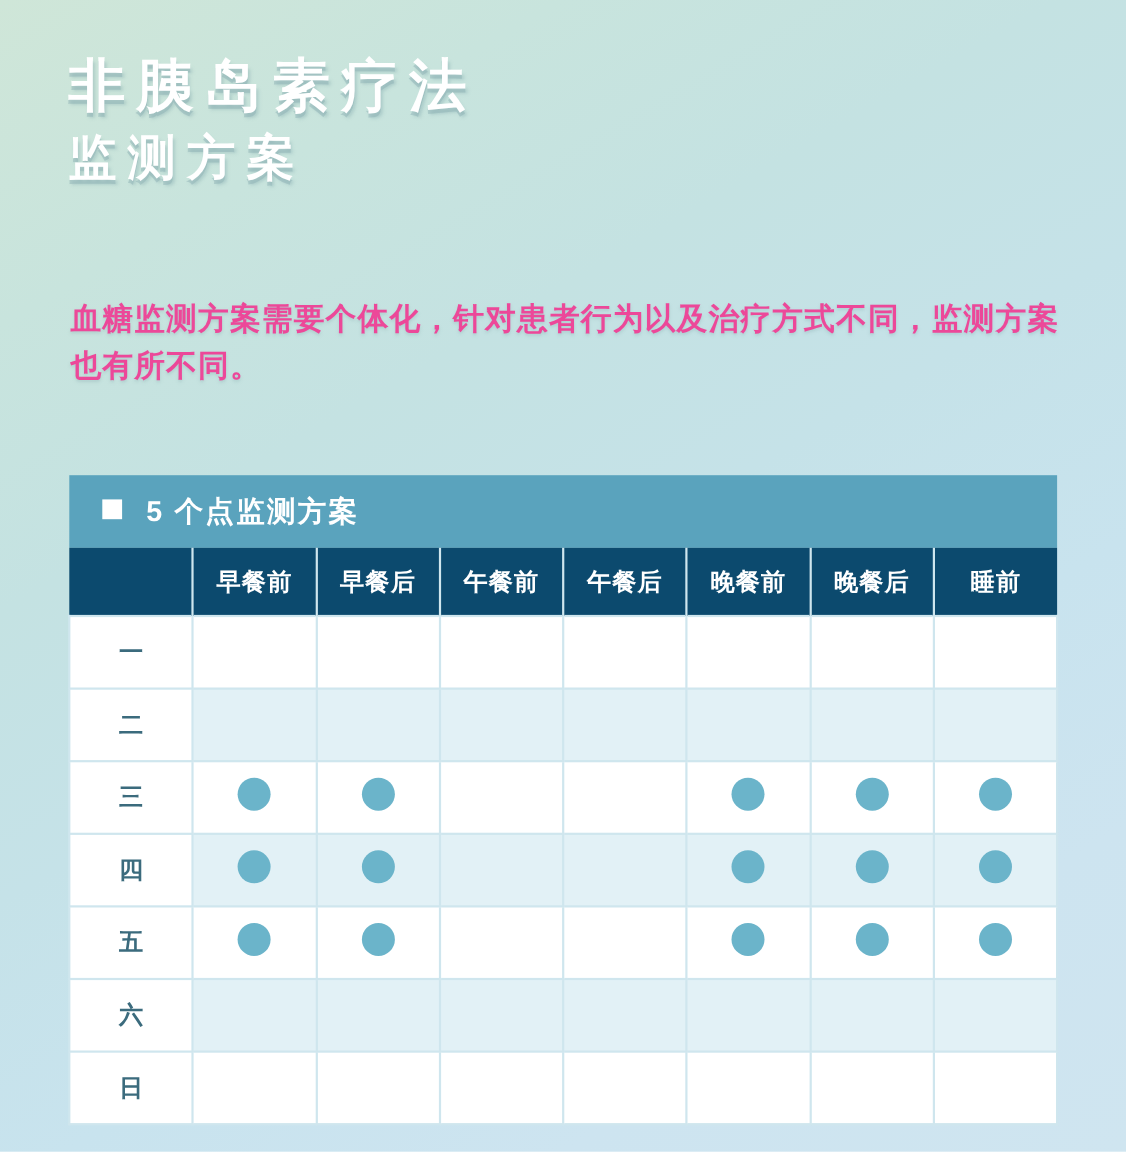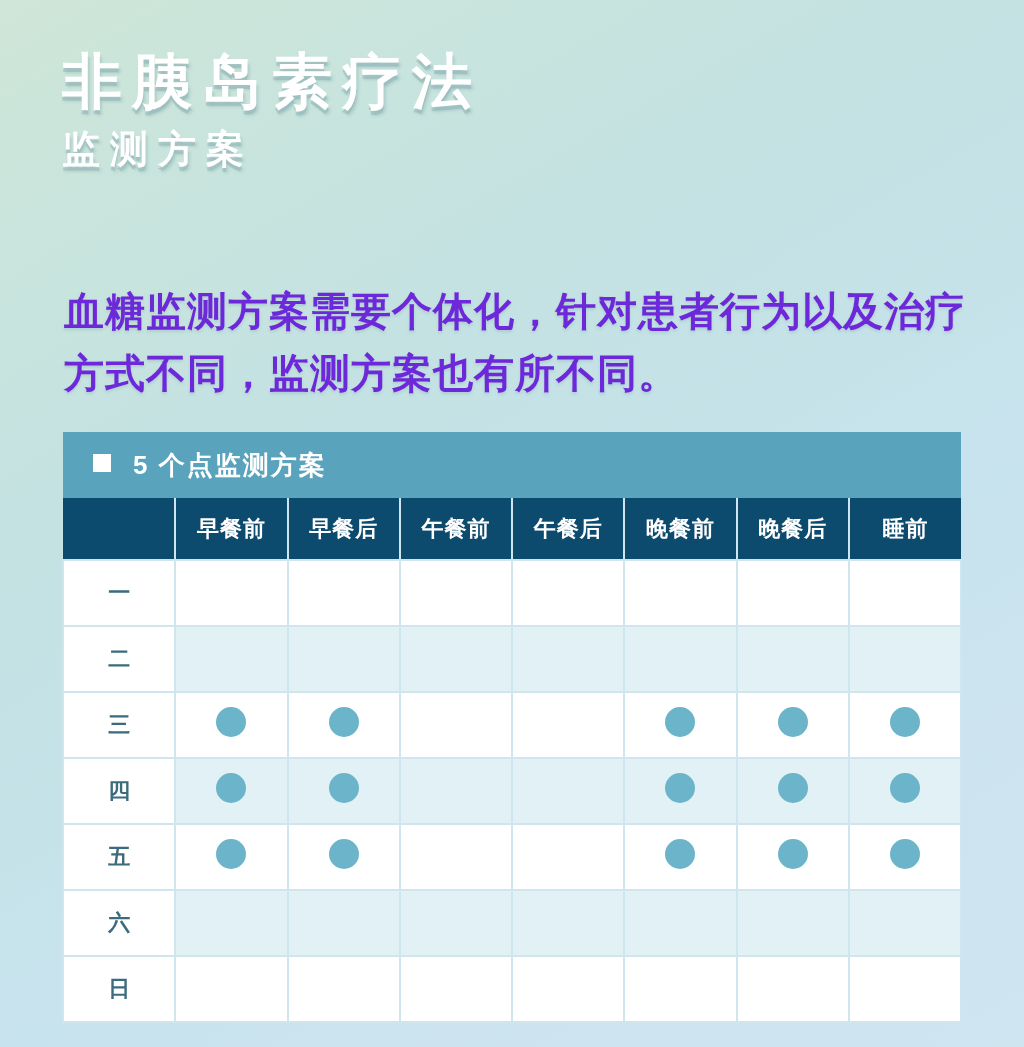--- a/index.html
+++ b/index.html
@@ -31,35 +31,35 @@
   .title-main, .title-sub {
     color: #ffffff;
     font-weight: bold;
     letter-spacing: 10px;
     line-height: 1.0;
     text-shadow:
       0 4px 0 rgba(140,175,180,0.45),
       2px 5px 3px rgba(120,160,165,0.35);
   }
   .title-main {
-    font-size: 60px;
+    font-size: 52px;
   }
   .title-sub {
-    font-size: 38px;
+    font-size: 44px;
     margin-top: 18px;
   }
 
   
   .intro {
     position: absolute;
     left: 64px;
-    top: 280px;
+    top: 268px;
     width: 910px;
-    color: #6d28d9;
-    font-size: 40px;
+    color: #ec4899;
+    font-size: 28px;
     font-weight: bold;
     line-height: 1.55;
     letter-spacing: 1px;
     text-shadow: 0 2px 3px rgba(130,165,170,0.35);
   }
 
   
   .table-wrap {
     position: absolute;
     left: 62px;

